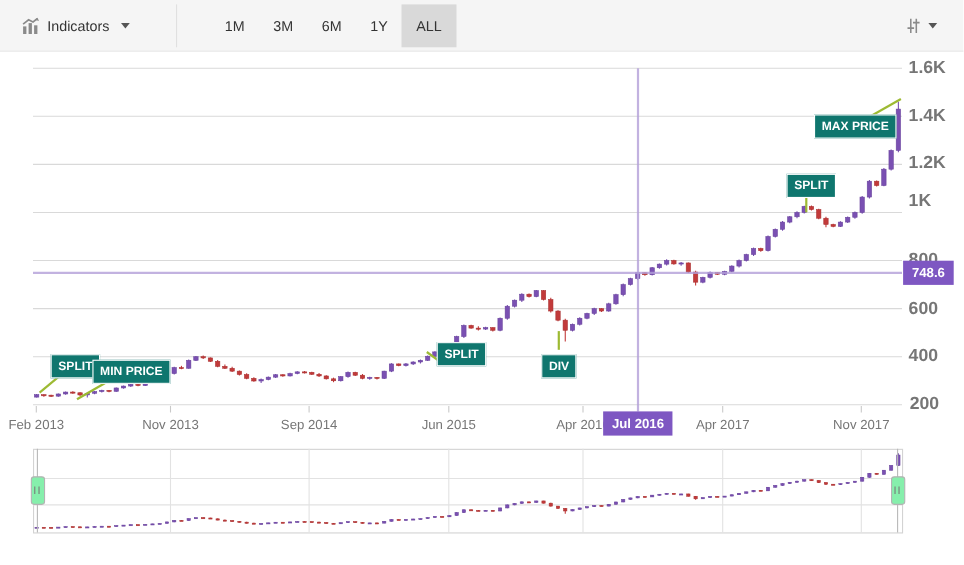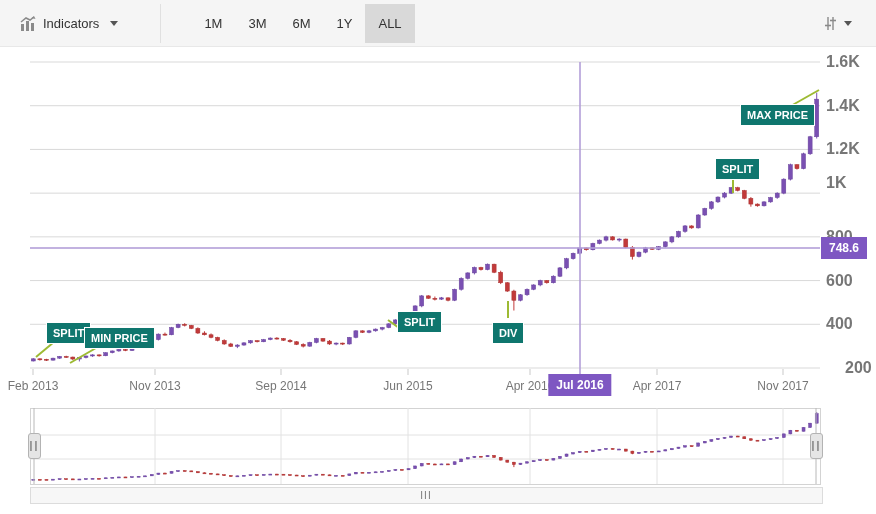--- a/index.html
+++ b/index.html
@@ -26,24 +26,24 @@
   .ylab { position:absolute; font-size:16px; color:#767676; transform:translateY(-50%);font-weight:bold; }
   .xlab { position:absolute; font-size:12px; color:#767676; transform:translateX(-50%);
           white-space:nowrap; }
   .badge { position:absolute; background:#7e57c2; color:#fff; font-size:12px;
            font-weight:bold; padding:4px 8px; white-space:nowrap; z-index:6; }
   .badge.xbadge { transform:translateX(-50%); }
   .anno { position:absolute; background:#0f766e; color:#fff; font-size:11px;
           font-weight:bold; padding:4px 6px; white-space:nowrap;
           border:1px solid #fff; z-index:5; }
   
-  .handle { position:absolute; width:13px; height:26px; background:#e5e5e5;
+  .handle { position:absolute; width:13px; height:26px; background:#86efac;
             border:1px solid #b3b3b3; border-radius:3px; z-index:6;
             display:flex; align-items:center; justify-content:center;
-            font-size:14px; color:#777; letter-spacing:1px; cursor:ew-resize; }
+            font-size:10px; color:#777; letter-spacing:1px; cursor:ew-resize; }
   .scrollbar { position:absolute; left:30px; top:487px; width:793px; height:17px;
                background:#f7f7f7; border:1px solid #dcdcdc; z-index:4; cursor:pointer; }
   .grip { position:absolute; top:2px; font-size:10px; color:#777;
           letter-spacing:1px; transform:translateX(-50%); cursor:ew-resize; }
 </style>
 </head>
 <body>
 
 <div class="stage">
 
@@ -596,21 +596,21 @@
       <line x1="816.7083333333334" y1="412" x2="816.7083333333334" y2="423.609756097561" stroke="#7a50b2" stroke-width="1"></line>
       <rect x="815.2083333333334" y="413.6585365853658" width="3" height="9.508943089430943" fill="#7a50b2" stroke="#68429c" stroke-width="0.5"></rect>
       <line x1="34" y1="408" x2="34" y2="484" stroke="#b8b8b8"></line>
       <line x1="816" y1="408" x2="816" y2="484" stroke="#b8b8b8"></line>
     </svg>
 
   <div class="badge" id="ybadge" style="left: 821px; top: 237.092px;">748.6</div>
   <div class="badge xbadge" id="xbadge" style="left: 580px; top: 374px;">Jul 2016</div>
 
   <div id="overlays">
-      <div class="ylab" style="left: 845px; top: 368px;">200</div>
+      <div class="ylab" style="left: 827px; top: 368px;">200</div>
       <div class="ylab" style="left: 826px; top: 324.286px;">400</div>
       <div class="ylab" style="left: 826px; top: 280.571px;">600</div>
       <div class="ylab" style="left: 826px; top: 236.857px;">800</div>
       <div class="ylab" style="left: 826px; top: 183px;">1K</div>
       <div class="ylab" style="left: 826px; top: 149.429px;">1.2K</div>
       <div class="ylab" style="left: 826px; top: 105.714px;">1.4K</div>
       <div class="ylab" style="left: 826px; top: 62px;">1.6K</div>
       <div class="xlab" style="left: 33px; top: 379px;">Feb 2013</div>
       <div class="xlab" style="left: 155px; top: 379px;">Nov 2013</div>
       <div class="xlab" style="left: 281px; top: 379px;">Sep 2014</div>
@@ -621,16 +621,13 @@
       <div class="anno" style="left: 46px; top: 322px;">SPLIT</div>
       <div class="anno" style="left: 84px; top: 327px;">MIN PRICE</div>
       <div class="anno" style="left: 397px; top: 311px;">SPLIT</div>
       <div class="anno" style="left: 492px; top: 310px; margin-top: 12px;">DIV</div>
       <div class="anno" style="left: 715px; top: 158px;">SPLIT</div>
       <div class="anno" style="left: 740px; top: 104px;">MAX PRICE</div>
     </div>
 
   <div class="handle" id="handle-left" style="left: 27.5px; top: 433px;">II</div>
   <div class="handle" id="handle-right" style="left: 809.5px; top: 433px;">II</div>
-  <div class="scrollbar">
-    <span class="grip" id="grip" style="left: 395px;">III</span>
-  </div>
 </div>
 
 </body></html>

